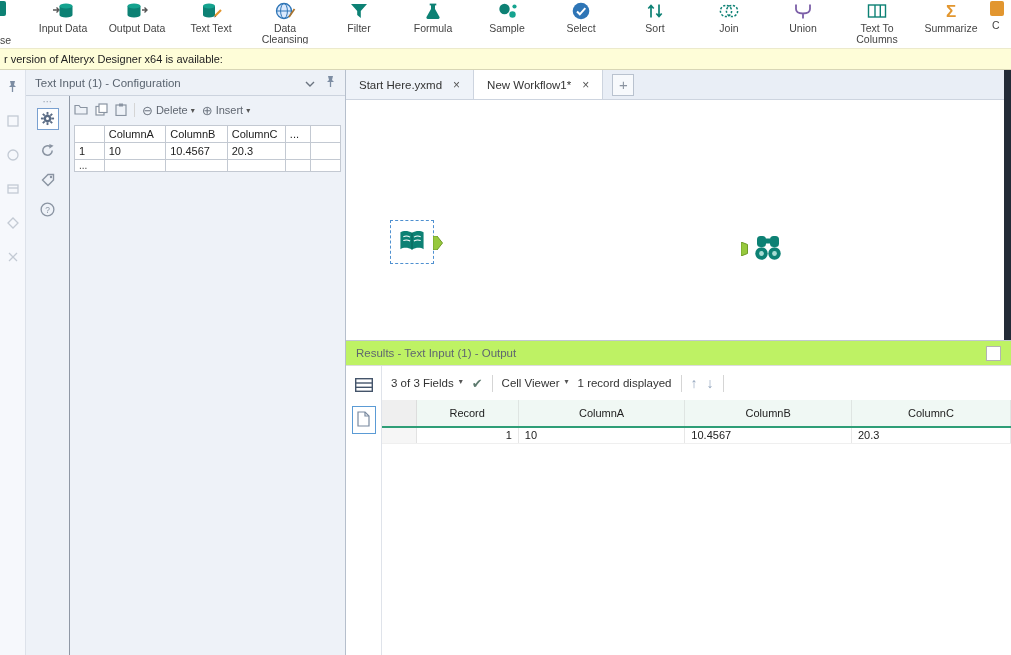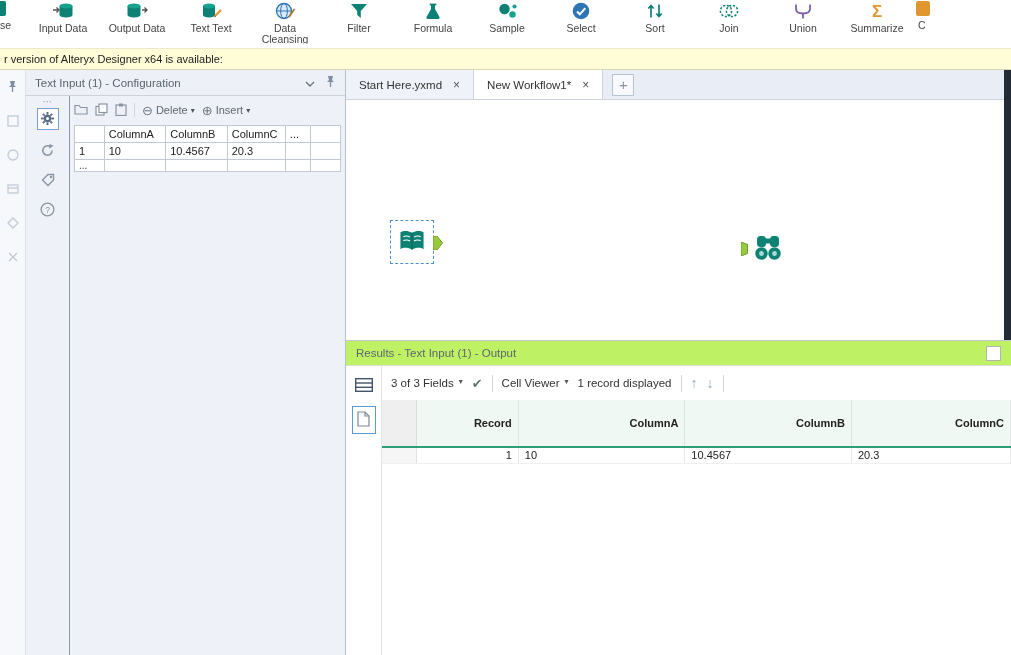--- a/index.html
+++ b/index.html
@@ -3,21 +3,21 @@
 <meta charset="utf-8">
 <style>
   *{margin:0;padding:0;box-sizing:border-box}
   html,body{width:1011px;height:655px;overflow:hidden}
   body{font-family:"Liberation Sans","DejaVu Sans",sans-serif;font-size:11px;color:#333;background:#fff}
 
   
   .ribbon{height:44px;display:flex;align-items:flex-start;background:#fff;overflow:hidden}
   .ribbon-clip{width:26px;min-width:26px;display:flex;flex-direction:column;align-items:flex-start;padding-top:1px}
   .ribbon-clip .sliver{width:9px;height:15px;background:#0d8174;border-radius:2px;margin-left:-3px}
-  .ribbon-clip .lbl{font-size:10.5px;color:#444;margin-top:3px}
+  .ribbon-clip .lbl{font-size:10.5px;color:#444;margin-top:18px}
   .ribbon-item{width:74px;min-width:74px;display:flex;flex-direction:column;align-items:center;padding-top:1px;cursor:pointer}
   .ribbon-item .ric{height:20px;display:flex;align-items:center;justify-content:center}
   .ribbon-item .lbl{font-size:10.5px;color:#444;text-align:center;line-height:11px;margin-top:2px;max-width:68px}
   .ribbon-clip-r{width:40px;min-width:30px;display:flex;flex-direction:column;align-items:flex-start;padding-top:1px}
   .ribbon-clip-r .sliver{width:14px;height:15px;background:#e2962f;border-radius:2px;margin-left:2px}
   .ribbon-clip-r .lbl{font-size:10.5px;color:#444;margin-top:3px;margin-left:4px}
 
   
   .notify{height:22px;margin-top:4px;background:#fefdd8;border-top:1px solid #eceacc;border-bottom:1px solid #d8d6b6;display:flex;align-items:center;padding:0 4px;color:#222}
 
@@ -67,21 +67,21 @@
   .res-body{flex:1;display:flex;min-height:0}
   .res-icons{width:36px;min-width:36px;border-right:1px solid #dfe3ea;display:flex;flex-direction:column;align-items:center;padding-top:12px;gap:12px;background:#fff}
   .res-doc-box{width:24px;height:28px;border:1px solid #5b9bd5;display:flex;align-items:center;justify-content:center;background:#fff;cursor:pointer}
   .res-content{flex:1;display:flex;flex-direction:column;min-width:0}
   .res-toolbar{height:34px;display:flex;align-items:center;gap:9px;padding:0 9px;font-size:11.5px;color:#333}
   .rt-btn{display:flex;align-items:flex-start;gap:5px;cursor:pointer}
   .check{color:#5d7a6e;font-size:13px}
   .vsep{width:1px;height:17px;background:#d5d5d5}
   .nav-arrow{font-size:14px;color:#93a5bd;cursor:pointer}
   .rtable{border-collapse:collapse;font-size:11px}
-  .rtable th{font-weight:bold;text-align:right;padding:17px 6px;border-bottom:2px solid #2f9e77;border-right:1px solid #dfe5e2;background:#f0f8f4;height:16px;color:#222}
+  .rtable th{font-weight:normal;text-align:center;padding:7px 6px;border-bottom:2px solid #2f9e77;border-right:1px solid #dfe5e2;background:#f0f8f4;height:16px;color:#222}
   .rtable th.gut{background:#efefef;border-right:1px solid #ddd}
   .rtable td{padding:1px 6px;border-right:1px solid #e7e7e7;border-bottom:1px solid #efefef;color:#222;background:#fff;height:16px}
   .rtable td.gut{background:#f6f6f6;border-right:1px solid #e2e2e2}
   .rtable td.num{text-align:right}
 </style>
 </head>
 <body>
 
 <div class="ribbon">
   <div class="ribbon-clip">
@@ -197,20 +197,30 @@
 
   <div class="ribbon-item">
     <span class="ric">
       <svg width="24" height="20" viewBox="0 0 24 20">
           <path d="M5 3.5 V8 q0 4.5 7 4.5 q7 0 7 -4.5 V3.5 M12 12.5 V17.5" stroke="#7c5fa8" stroke-width="1.8" fill="none"></path>
         </svg>
     </span>
     <span class="lbl">Union</span>
   </div>
 
+  <div class="ribbon-item">
+    <span class="ric">
+      <svg width="24" height="20" viewBox="0 0 24 20">
+          <rect x="3.5" y="4" width="17" height="12" fill="none" stroke="#0d8174" stroke-width="1.4"></rect>
+          <line x1="10" y1="4" x2="10" y2="16" stroke="#0d8174" stroke-width="1.4"></line>
+          <line x1="15.3" y1="4" x2="15.3" y2="16" stroke="#0d8174" stroke-width="1.4"></line>
+        </svg>
+    </span>
+    <span class="lbl">Text To Columns</span>
+  </div>
 
   <div class="ribbon-item">
     <span class="ric">
       <svg width="24" height="20" viewBox="0 0 24 20">
           <text x="12" y="16" text-anchor="middle" font-size="17" font-weight="bold" fill="#e2962f">Σ</text>
         </svg>
     </span>
     <span class="lbl">Summarize</span>
   </div>
 

